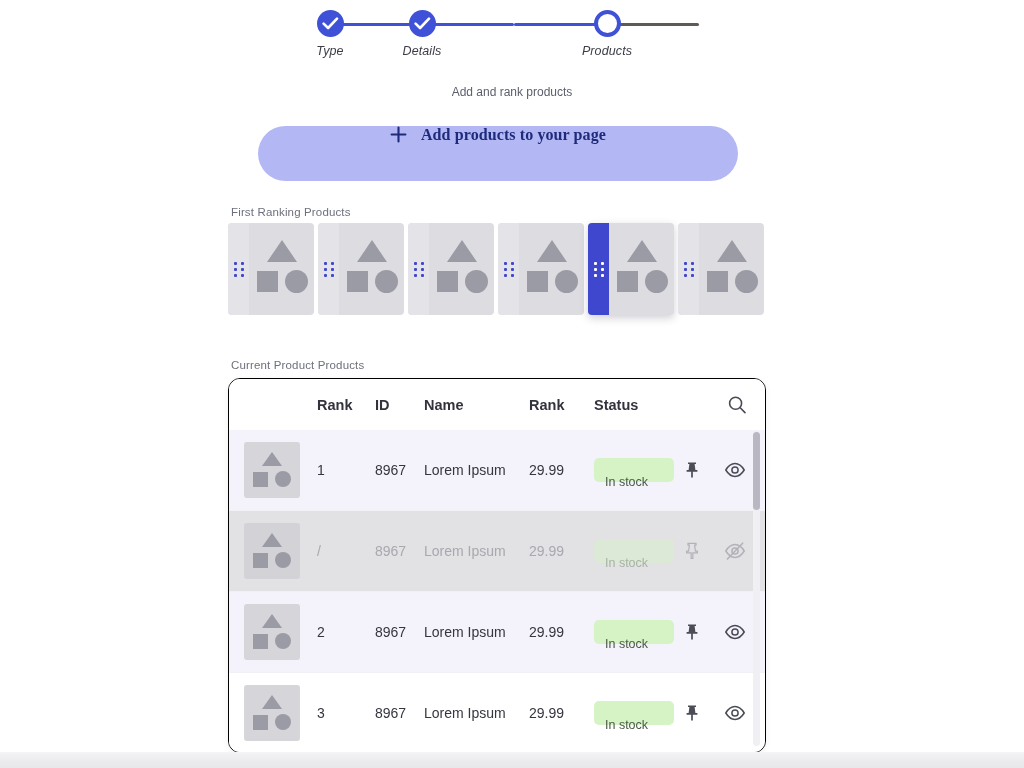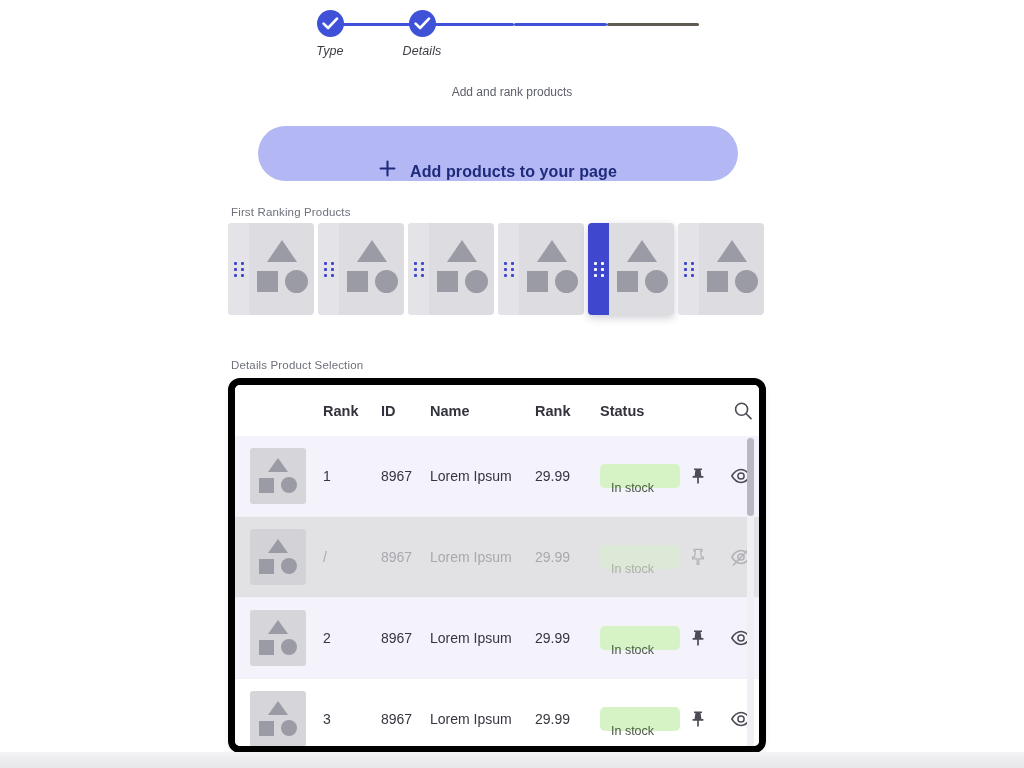--- a/index.html
+++ b/index.html
@@ -100,27 +100,27 @@
   .add-btn {
     position: absolute;
     left: 258px;
     top: 126px;
     width: 480px;
     height: 55px;
     border: none;
     border-radius: 28px;
     background: #b3b8f5;
     color: #1f2a7a;
-    font-family: Liberation Sans, sans-serif;
+    font-family: Liberation Serif, serif;
     font-size: 16px;
     font-weight: 600;
     letter-spacing: .1px;
     cursor: pointer;
     display: flex;
-    align-items: flex-end;
+    align-items: flex-start;
     justify-content: center;
     gap: 14px;
   }
   .plus-icon { display: block; }
 
   
   .section-label {
     position: absolute;
     font-size: 11.5px;
     color: #6e707c;
@@ -202,21 +202,21 @@
   }
 
   
   .table-card {
     position: absolute;
     left: 228px;
     top: 378px;
     width: 538px;
     height: 375px;
     background: #ffffff;
-    border: 7px solid #000000;
+    border: 1px solid #000000;
     border-radius: 12px;
     box-shadow: 0 2px 6px rgba(60,60,90,0.07);
     overflow: hidden;
   }
   .thead {
     height: 51px;
     display: flex;
     align-items: center;
     background: #ffffff;
     position: relative;
@@ -349,20 +349,24 @@
         <div class="step-label">Type</div>
       </div>
       <div class="step" style="left: 100px;">
         <span class="step-dot complete">
           <svg width="17" height="15" viewBox="0 0 17 15">
             <path d="M1.6 7.6 L6.1 12 L15 2.6" fill="none" stroke="#fff" stroke-width="2.6" stroke-linecap="round" stroke-linejoin="round"></path>
           </svg>
         </span>
         <div class="step-label">Details</div>
       </div>
+      <div class="step" style="left: 285px;">
+        <span class="step-dot current"></span>
+        <div class="step-label">Products</div>
+      </div>
     </div>
 </div>
 
 <div class="subtitle">Add and rank products</div>
 
 <button class="add-btn">
   <span class="plus-icon">
     <svg width="17" height="17" viewBox="0 0 17 17">
       <path d="M8.5 1.6 V15.4 M1.6 8.5 H15.4" stroke="#1f2a7a" stroke-width="2.1" stroke-linecap="round"></path>
     </svg>
@@ -470,21 +474,21 @@
         </div>
       </div>
       <div class="pcard-art">
         <span class="art-tri"></span>
         <span class="art-sq"></span>
         <span class="art-ci"></span>
       </div>
     </div>
   </div>
 
-<div class="section-label" id="current-selection-label">Details Product Selection</div>
+<div class="section-label" id="current-selection-label">Current Product Products</div>
 
 <div class="table-card">
 
   <div class="thead">
     <div class="th c-rank">Rank</div>
     <div class="th c-id">ID</div>
     <div class="th c-name">Name</div>
     <div class="th c-price">Rank</div>
     <div class="th c-status">Status</div>
     <button class="search-btn">

